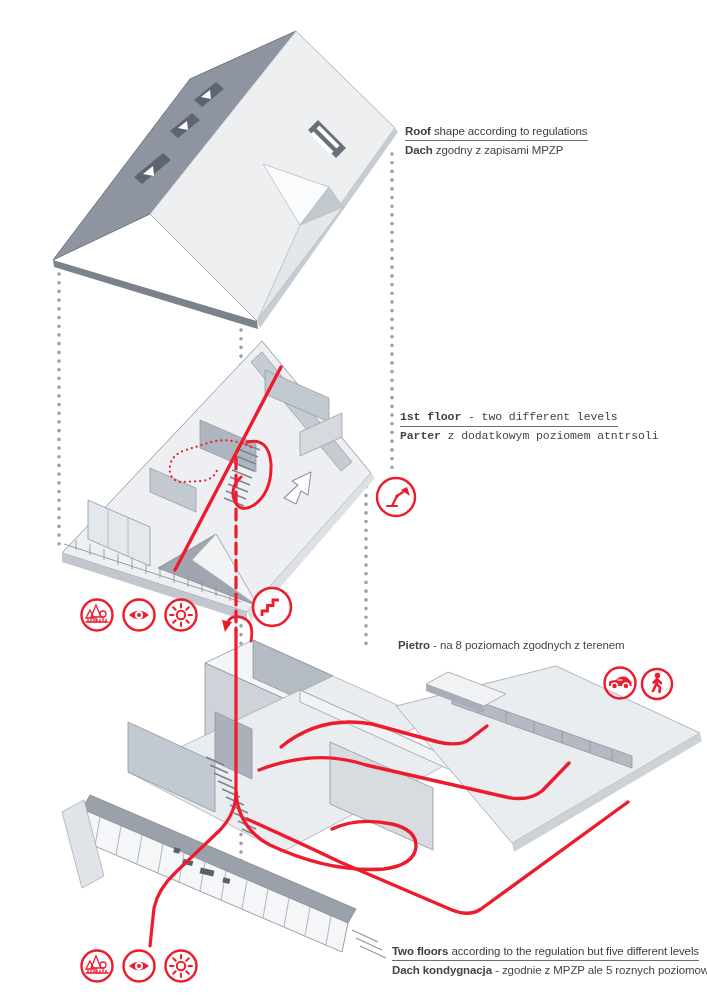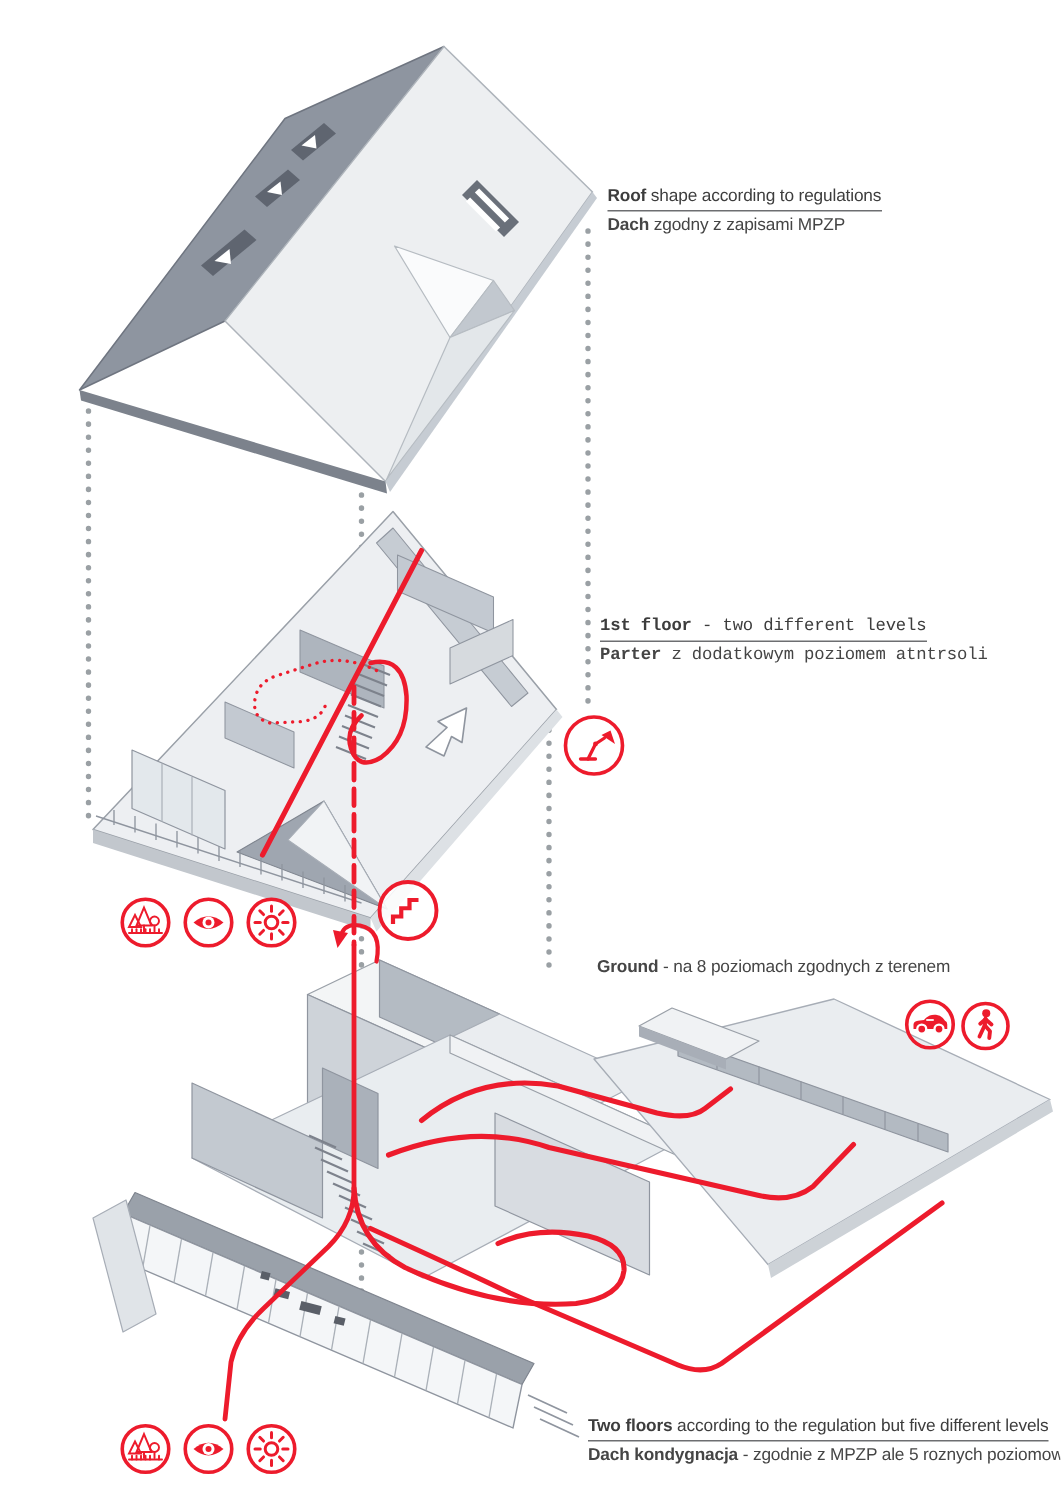--- a/index.html
+++ b/index.html
@@ -326,21 +326,21 @@
   <div class="note-title"><span class="b">Roof</span><span> shape according to regulations</span></div>
   <div class="note-sub"><span class="b">Dach</span><span> zgodny z zapisami MPZP</span></div>
 </div>
 
 <div class="note" style="left:400px;top:406px;font-family:Liberation Mono, monospace;">
   <div class="note-title"><span class="b">1st floor</span><span> - two different levels</span></div>
   <div class="note-sub"><span class="b">Parter</span><span> z dodatkowym poziomem atntrsoli</span></div>
 </div>
 
 <div class="note" style="left:398px;top:636px;">
-  <div class="note-sub"><span class="b">Ground</span><span> - na 8 poziomach zgodnych z terenem</span></div>
+  <div class="note-sub"><span class="b">Pietro</span><span> - na 8 poziomach zgodnych z terenem</span></div>
 </div>
 
 <div class="note" style="left:392px;top:940px;">
   <div class="note-title"><span class="b">Two floors</span><span> according to the regulation but five different levels</span></div>
   <div class="note-sub"><span class="b">Dach kondygnacja</span><span> - zgodnie z MPZP ale 5 roznych poziomow</span></div>
 </div>
 
 </div>
 
 </body></html>

